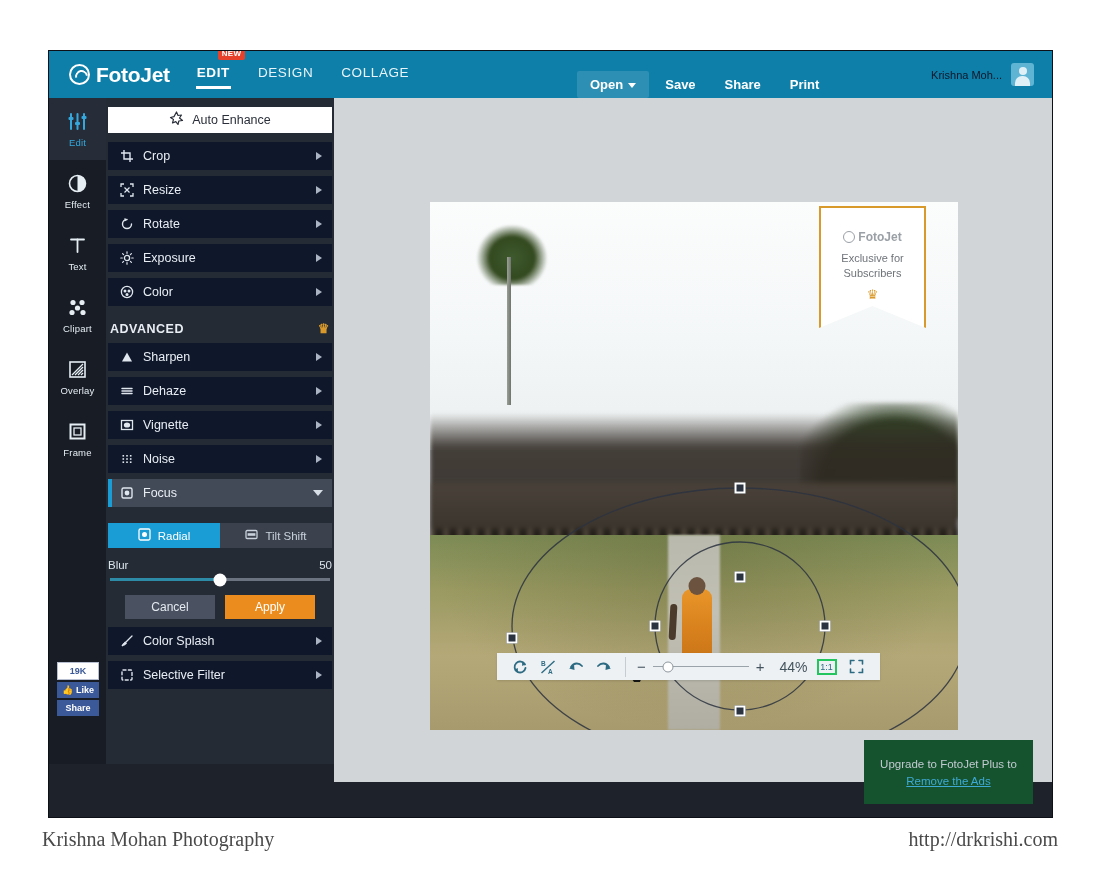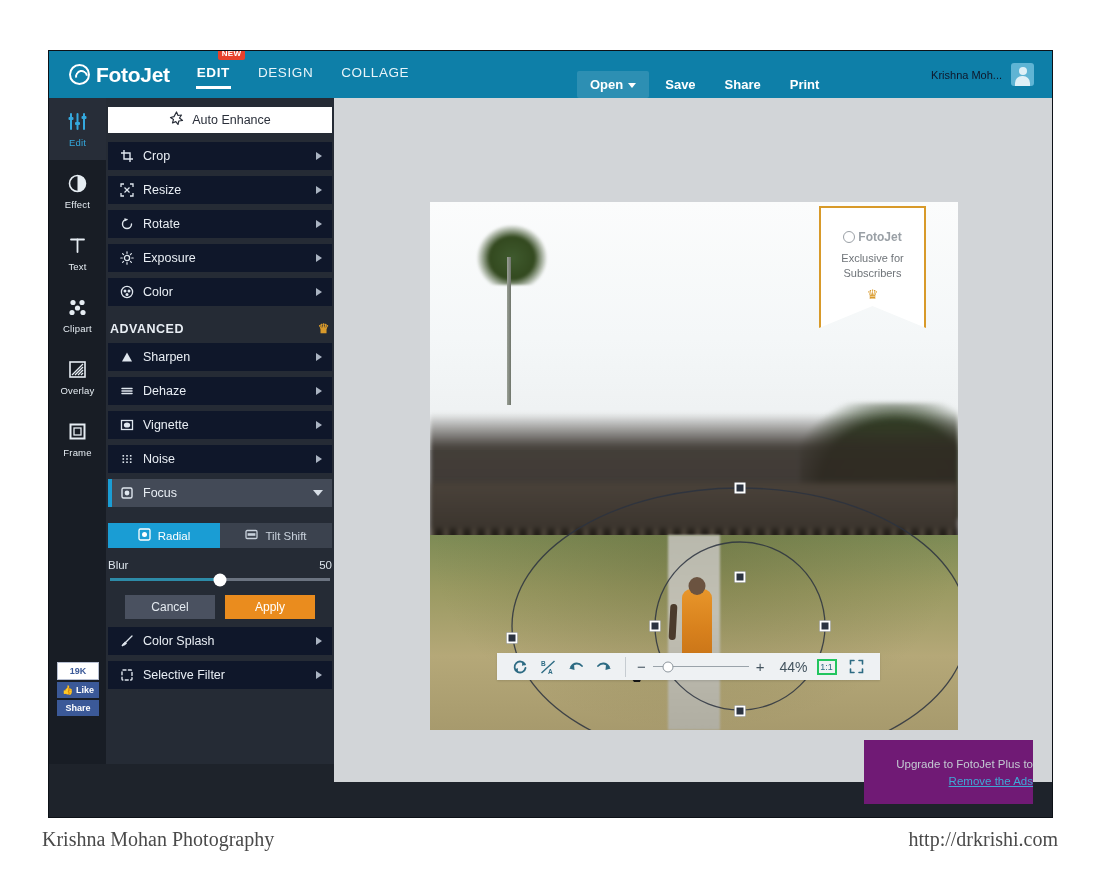--- a/index.html
+++ b/index.html
@@ -363,22 +363,22 @@
   #gear-button {
     position: absolute; left: 660px; top: 643px;
     width: 26px; height: 26px; background: #eef1f3;
     display: flex; align-items: center; justify-content: center;
     cursor: pointer; box-shadow: 0 1px 2px rgba(0,0,0,0.12);
   }
 
   
   #ad-banner {
     position: absolute; right: 19px; bottom: 13px;
-    width: 169px; height: 64px; background: #701a75;
-    display: flex; flex-direction: column; align-items: flex-end; justify-content: center;
+    width: 169px; height: 64px; background: #14532d;
+    display: flex; flex-direction: column; align-items: center; justify-content: center;
     gap: 5px;
   }
   #ad-banner .ad-text { color: #c3cad2; font-size: 11.5px; }
   #ad-banner .ad-link {
     color: #3fa9d6; font-size: 11.5px; text-decoration: underline; cursor: pointer;
   }
 
   
   #caption {
     position: absolute; left: 0; top: 828px; width: 1100px;

